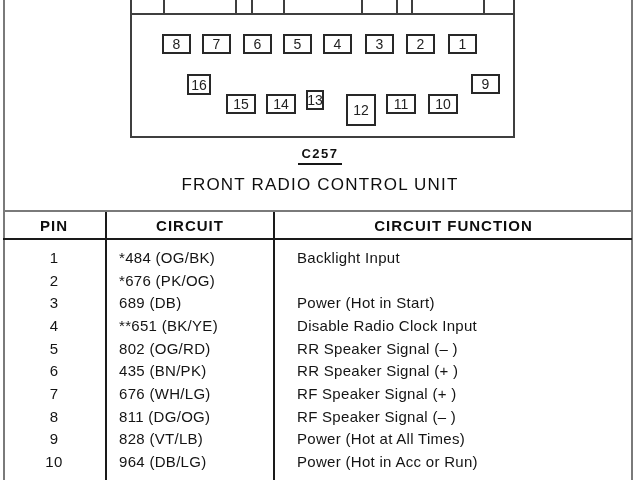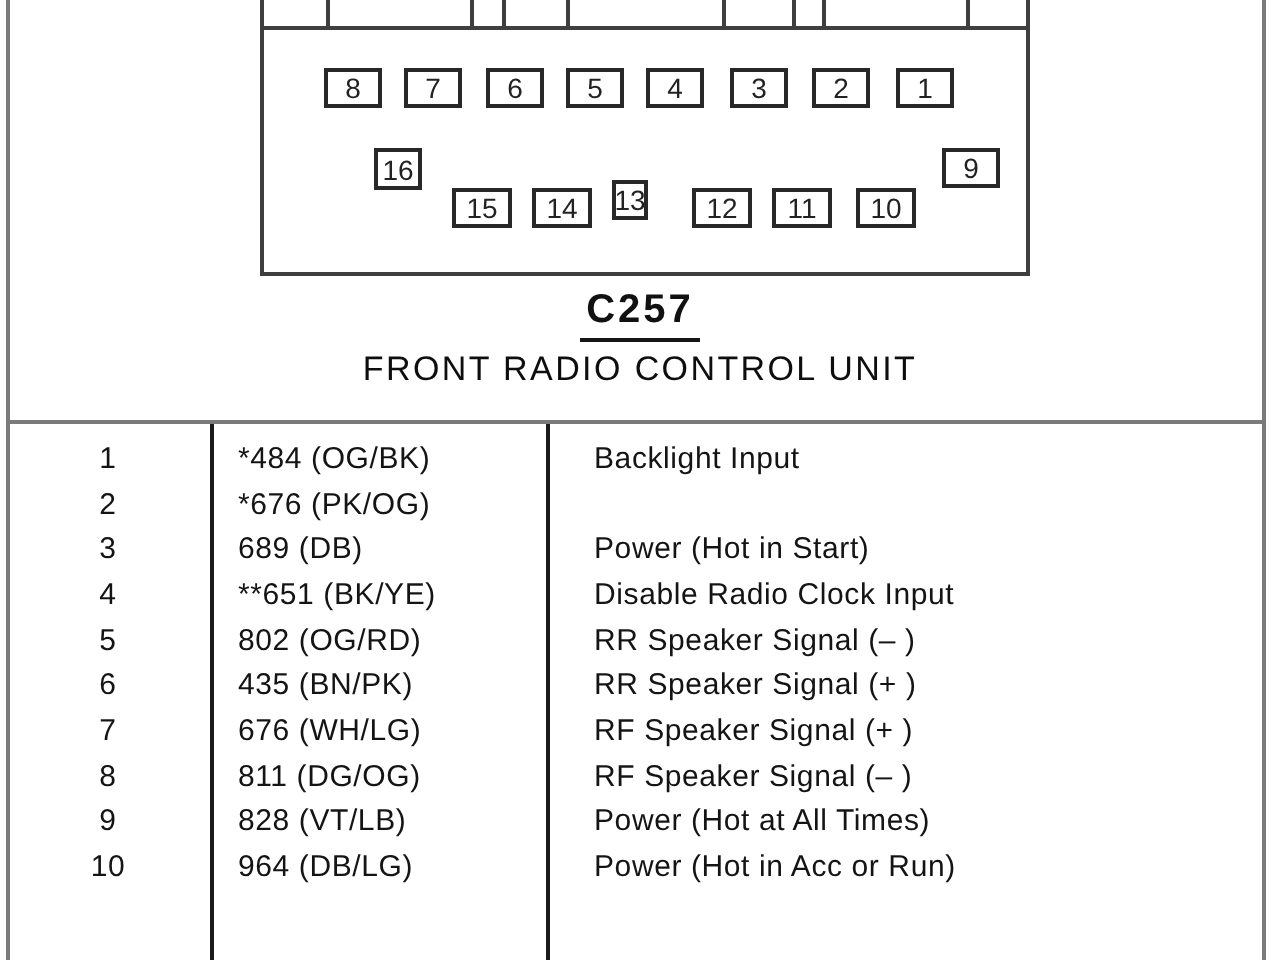--- a/index.html
+++ b/index.html
@@ -24,21 +24,21 @@
   .strip-div { position:absolute; top:0; height:14px; width:2px; background:#3f3f3f; }
 
   .pin-box {
     position:absolute; box-sizing:border-box; border:2px solid #282828; background:#ffffff;
     display:flex; align-items:center; justify-content:center;
     font-size:14px; color:#222222; line-height:1;
   }
 
   .connector-id-wrap { position:absolute; left:0; top:144px; width:640px; text-align:center; }
   .connector-id {
-    display:inline-block; font-size:20px; font-weight:bold; letter-spacing:1.5px;
+    display:inline-block; font-size:13px; font-weight:bold; letter-spacing:1.5px;
     border-bottom:2px solid #161616; padding:0 3px 2px 3px;
   }
   .figure-title {
     position:absolute; left:0; top:175px; width:640px; text-align:center;
     font-size:17px; font-weight:normal; letter-spacing:1.2px; color:#0e0e0e;
   }
 
   
   .pin-table {
     position:absolute; left:3px; top:210px; width:629px; bottom:0;
@@ -114,39 +114,44 @@
     </div>
   <div class="pin-box" style="left:226px; top:94px; width:30px; height:20px">
       <span>15</span>
     </div>
   <div class="pin-box" style="left:266px; top:94px; width:30px; height:20px">
       <span>14</span>
     </div>
   <div class="pin-box" style="left:306px; top:90px; width:18px; height:20px">
       <span>13</span>
     </div>
-  <div class="pin-box" style="left:346px; top:94px; width:30px; height:20px">
+  <div class="pin-box" style="left:346px; top:94px; width:30px; height:32px">
       <span>12</span>
     </div>
   <div class="pin-box" style="left:386px; top:94px; width:30px; height:20px">
       <span>11</span>
     </div>
   <div class="pin-box" style="left:428px; top:94px; width:30px; height:20px">
       <span>10</span>
     </div>
 
   <div class="connector-id-wrap">
     <span class="connector-id">C257</span>
   </div>
   <div class="figure-title">FRONT RADIO CONTROL UNIT</div>
 
   <div class="pin-table">
     <div class="col-divider d1"></div>
     <div class="col-divider d2"></div>
 
+    <div class="table-header">
+      <div class="th-pin">PIN</div>
+      <div class="th-circ">CIRCUIT</div>
+      <div class="th-func">CIRCUIT FUNCTION</div>
+    </div>
 
     <div class="table-body">
       <div class="table-row">
         <div class="td-pin">1</div>
         <div class="td-circ">*484 (OG/BK)</div>
         <div class="td-func">Backlight Input</div>
       </div>
       <div class="table-row">
         <div class="td-pin">2</div>
         <div class="td-circ">*676 (PK/OG)</div>

